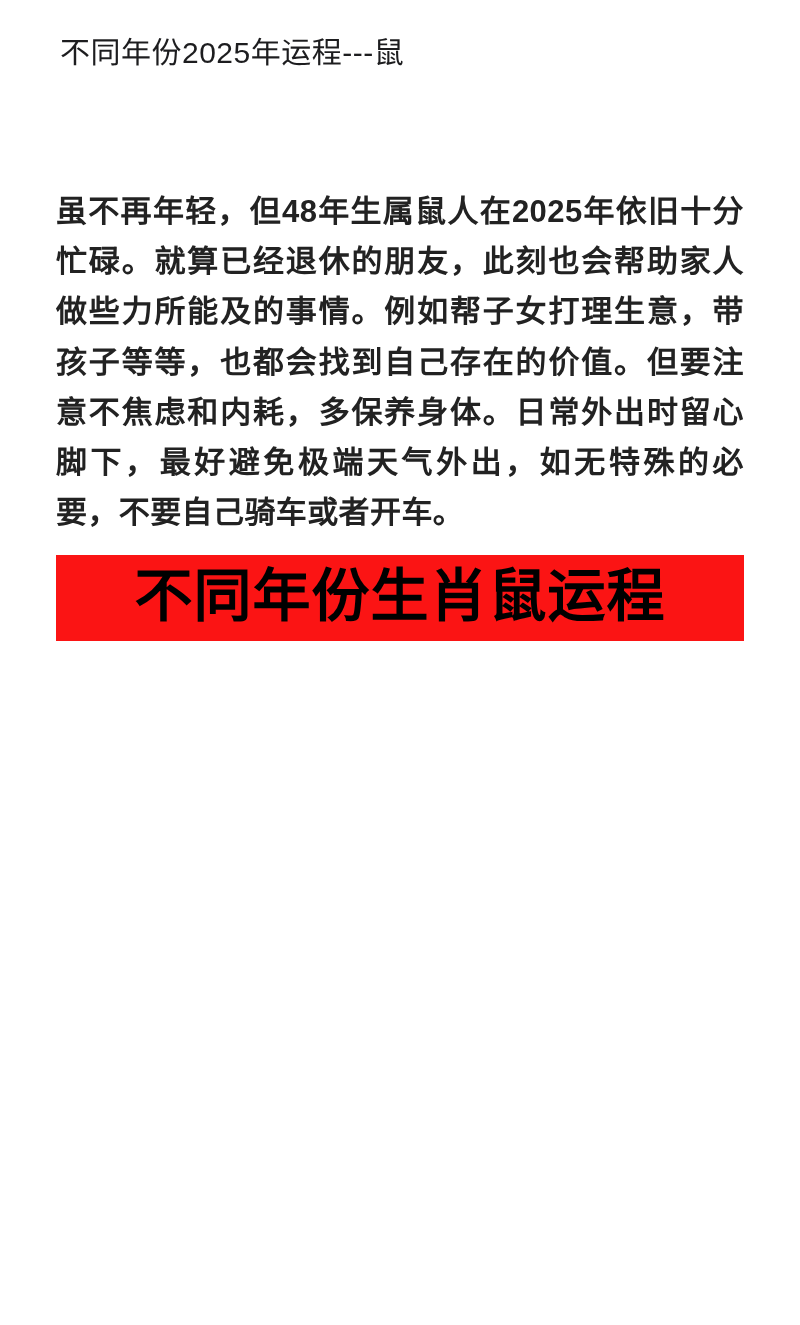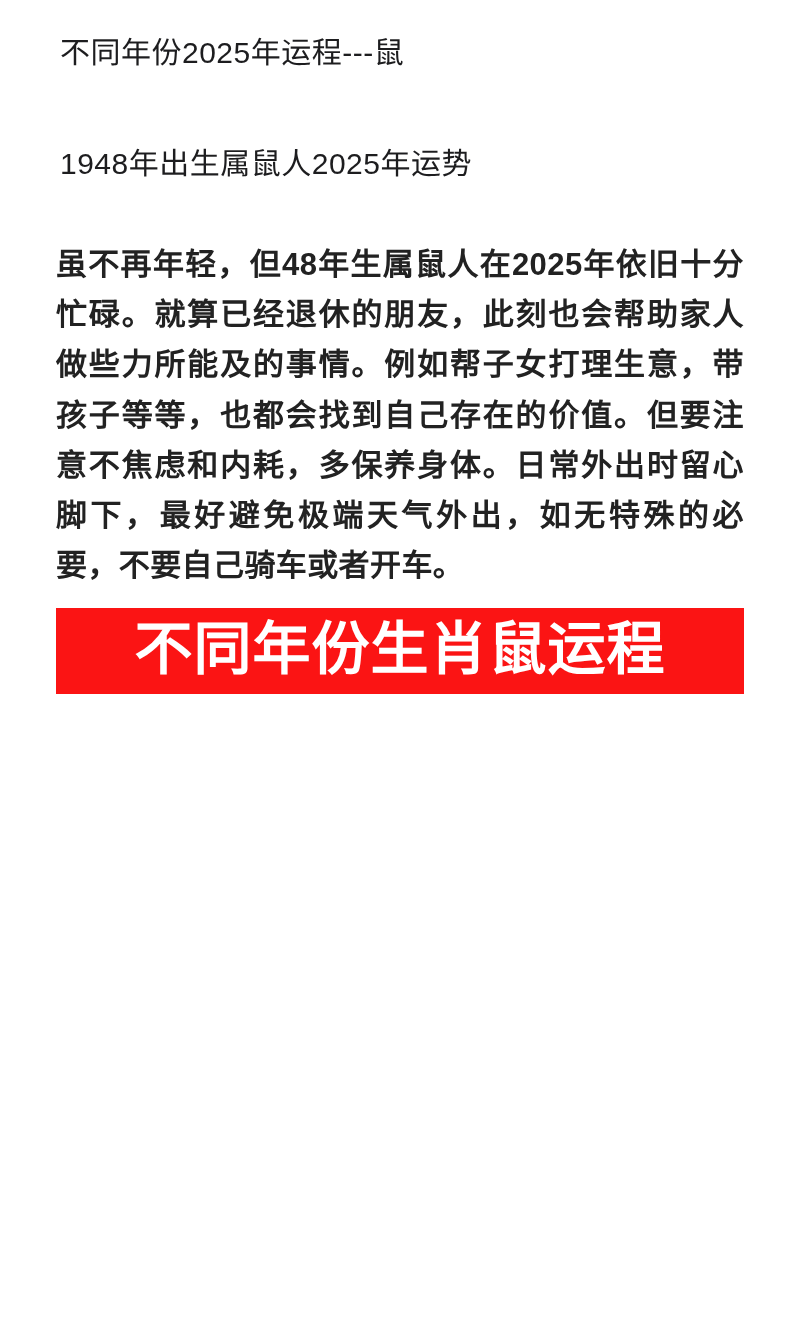--- a/index.html
+++ b/index.html
@@ -43,41 +43,40 @@
   }
   .banner {
     margin: 16px 0 14px 0;
     background: #fb1414;
     padding: 10px 14px 14px 14px;
     display: block;
     width: 100%;
     box-sizing: border-box;
   }
   .banner-text {
-    color: #ffffff;
+    color: #000000;
     font-size: 58px;
     line-height: 1.08;
     font-weight: 700;
     letter-spacing: 1px;
     text-align: center;
     white-space: nowrap;
     display: block;
     font-family: "DejaVu Sans", "Liberation Sans", sans-serif;
   }
 </style>
 </head>
 <body>
 
 <div class="page">
 
   <h1 class="heading">不同年份2025年运程---鼠</h1>
 
   <div class="spacer-lg"></div>
 
-  <h2 class="heading">1948年出生属鼠人2025年运势</h2>
 
   <div class="spacer-md"></div>
 
   <p class="body-text">虽不再年轻，但48年生属鼠人在2025年依旧十分忙碌。就算已经退休的朋友，此刻也会帮助家人做些力所能及的事情。例如帮子女打理生意，带孩子等等，也都会找到自己存在的价值。但要注意不焦虑和内耗，多保养身体。日常外出时留心脚下，最好避免极端天气外出，如无特殊的必要，不要自己骑车或者开车。</p>
 
   <div class="banner">
     <span class="banner-text">不同年份生肖鼠运程</span>
   </div>
 
 

